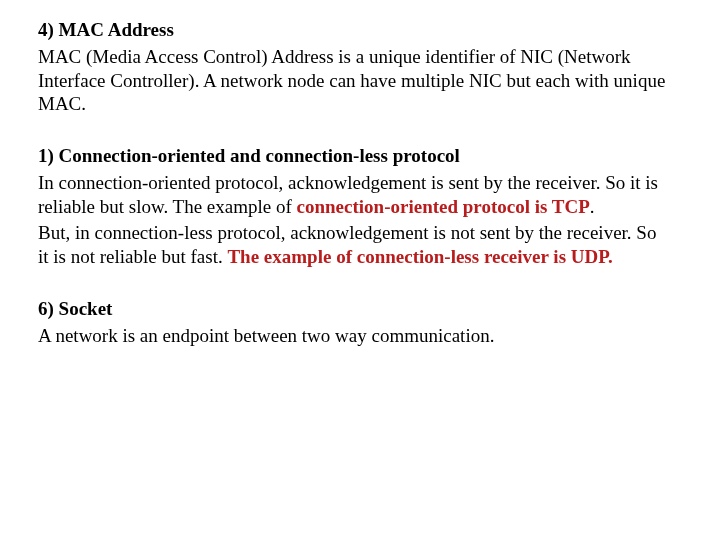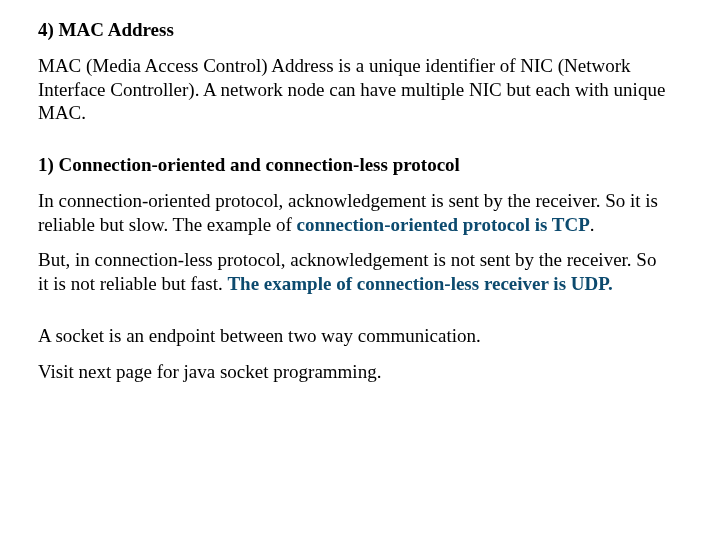--- a/index.html
+++ b/index.html
@@ -14,27 +14,27 @@
     line-height: 1.25;
   }
   .page {
     padding: 18px 50px 0 38px;
   }
   .heading {
     font-weight: bold;
     margin: 0;
   }
   .para {
-    margin: 12px 0 2px 0;
+    margin: 3px 0 2px 0;
   }
   .block {
     margin-bottom: 28px;
   }
   .red-bold {
-    color: #0c4a6e;
+    color: #b91c1c;
     font-weight: bold;
   }
 </style>
 </head>
 <body>
 
 <div class="page">
 
   <div class="block">
     <p class="heading">4) MAC Address</p>
@@ -45,17 +45,17 @@
     <p class="heading">1) Connection-oriented and connection-less protocol</p>
     <p class="para">
       <span>In connection-oriented protocol, acknowledgement is sent by the receiver. So it is reliable but slow. The example of </span><span class="red-bold">connection-oriented protocol is TCP</span><span>.</span>
     </p>
     <p class="para">
       <span>But, in connection-less protocol, acknowledgement is not sent by the receiver. So it is not reliable but fast. </span><span class="red-bold">The example of connection-less receiver is UDP.</span>
     </p>
   </div>
 
   <div class="block">
-    <p class="para">A socket is an endpoint between two way communication.</p>
-    <p class="para">Visit next page for java socket programming.</p>
+    <p class="heading">6) Socket</p>
+    <p class="para">A network is an endpoint between two way communication.</p>
   </div>
 
 </div>
 
 </body></html>

